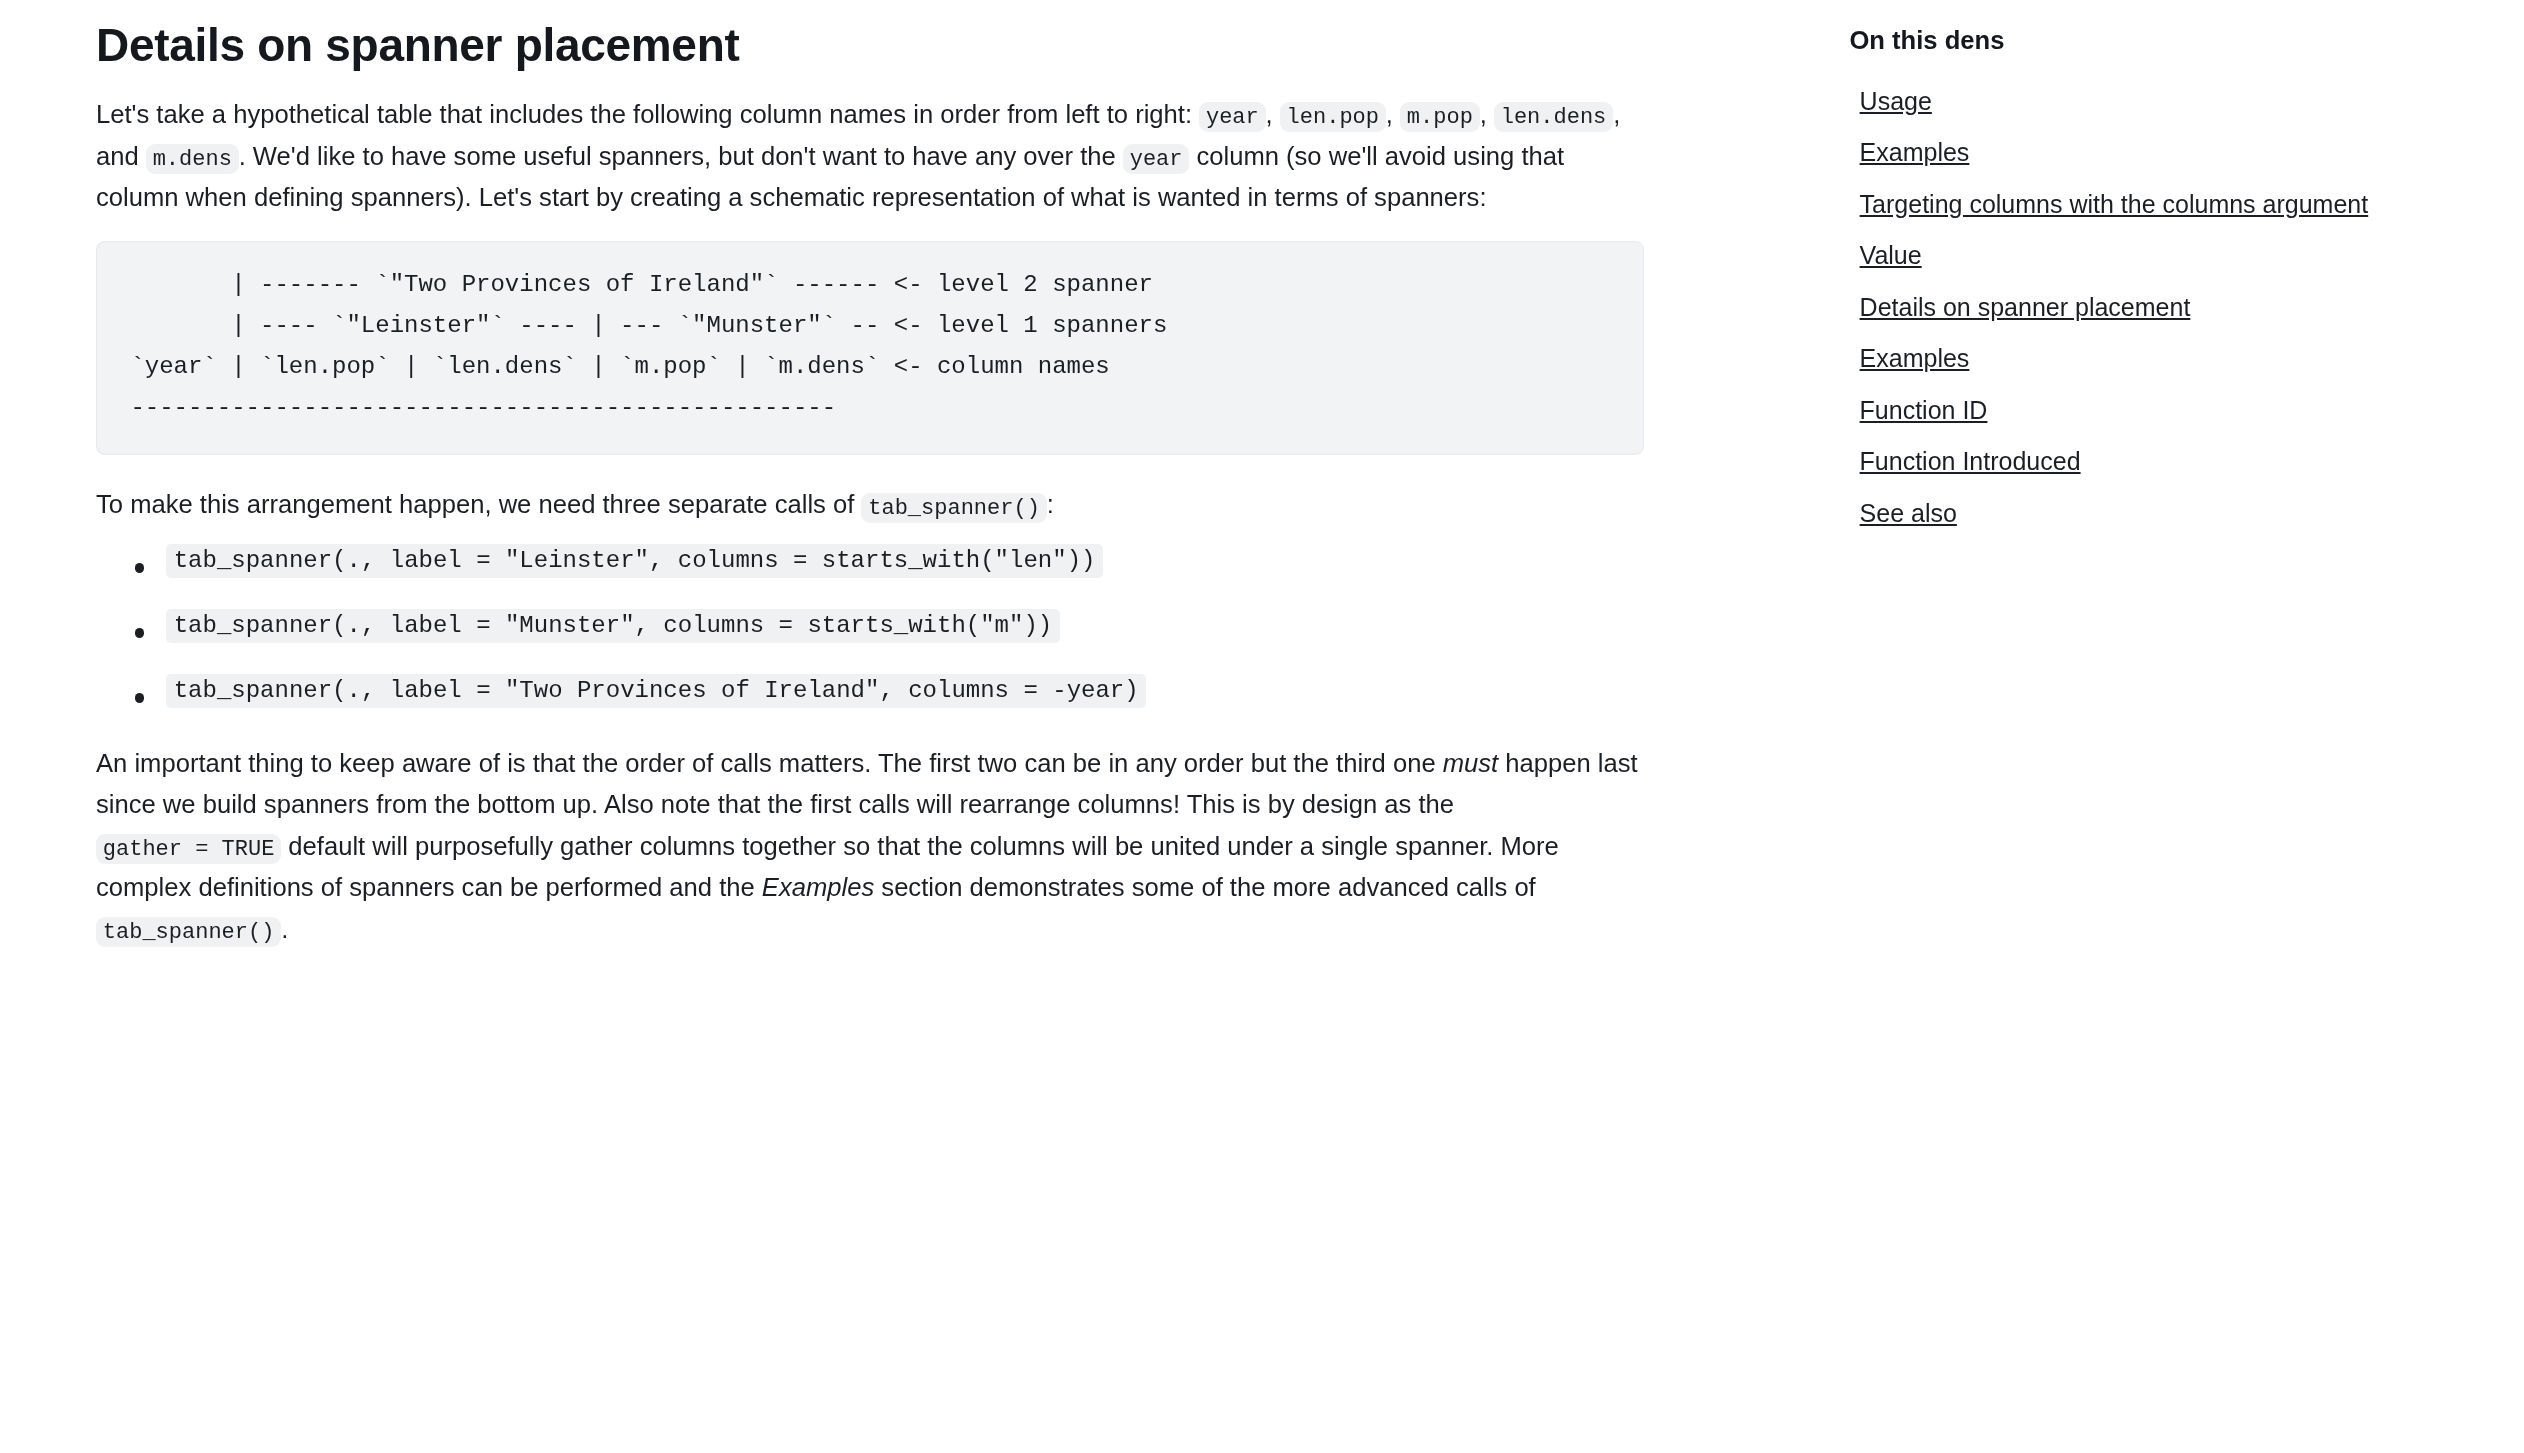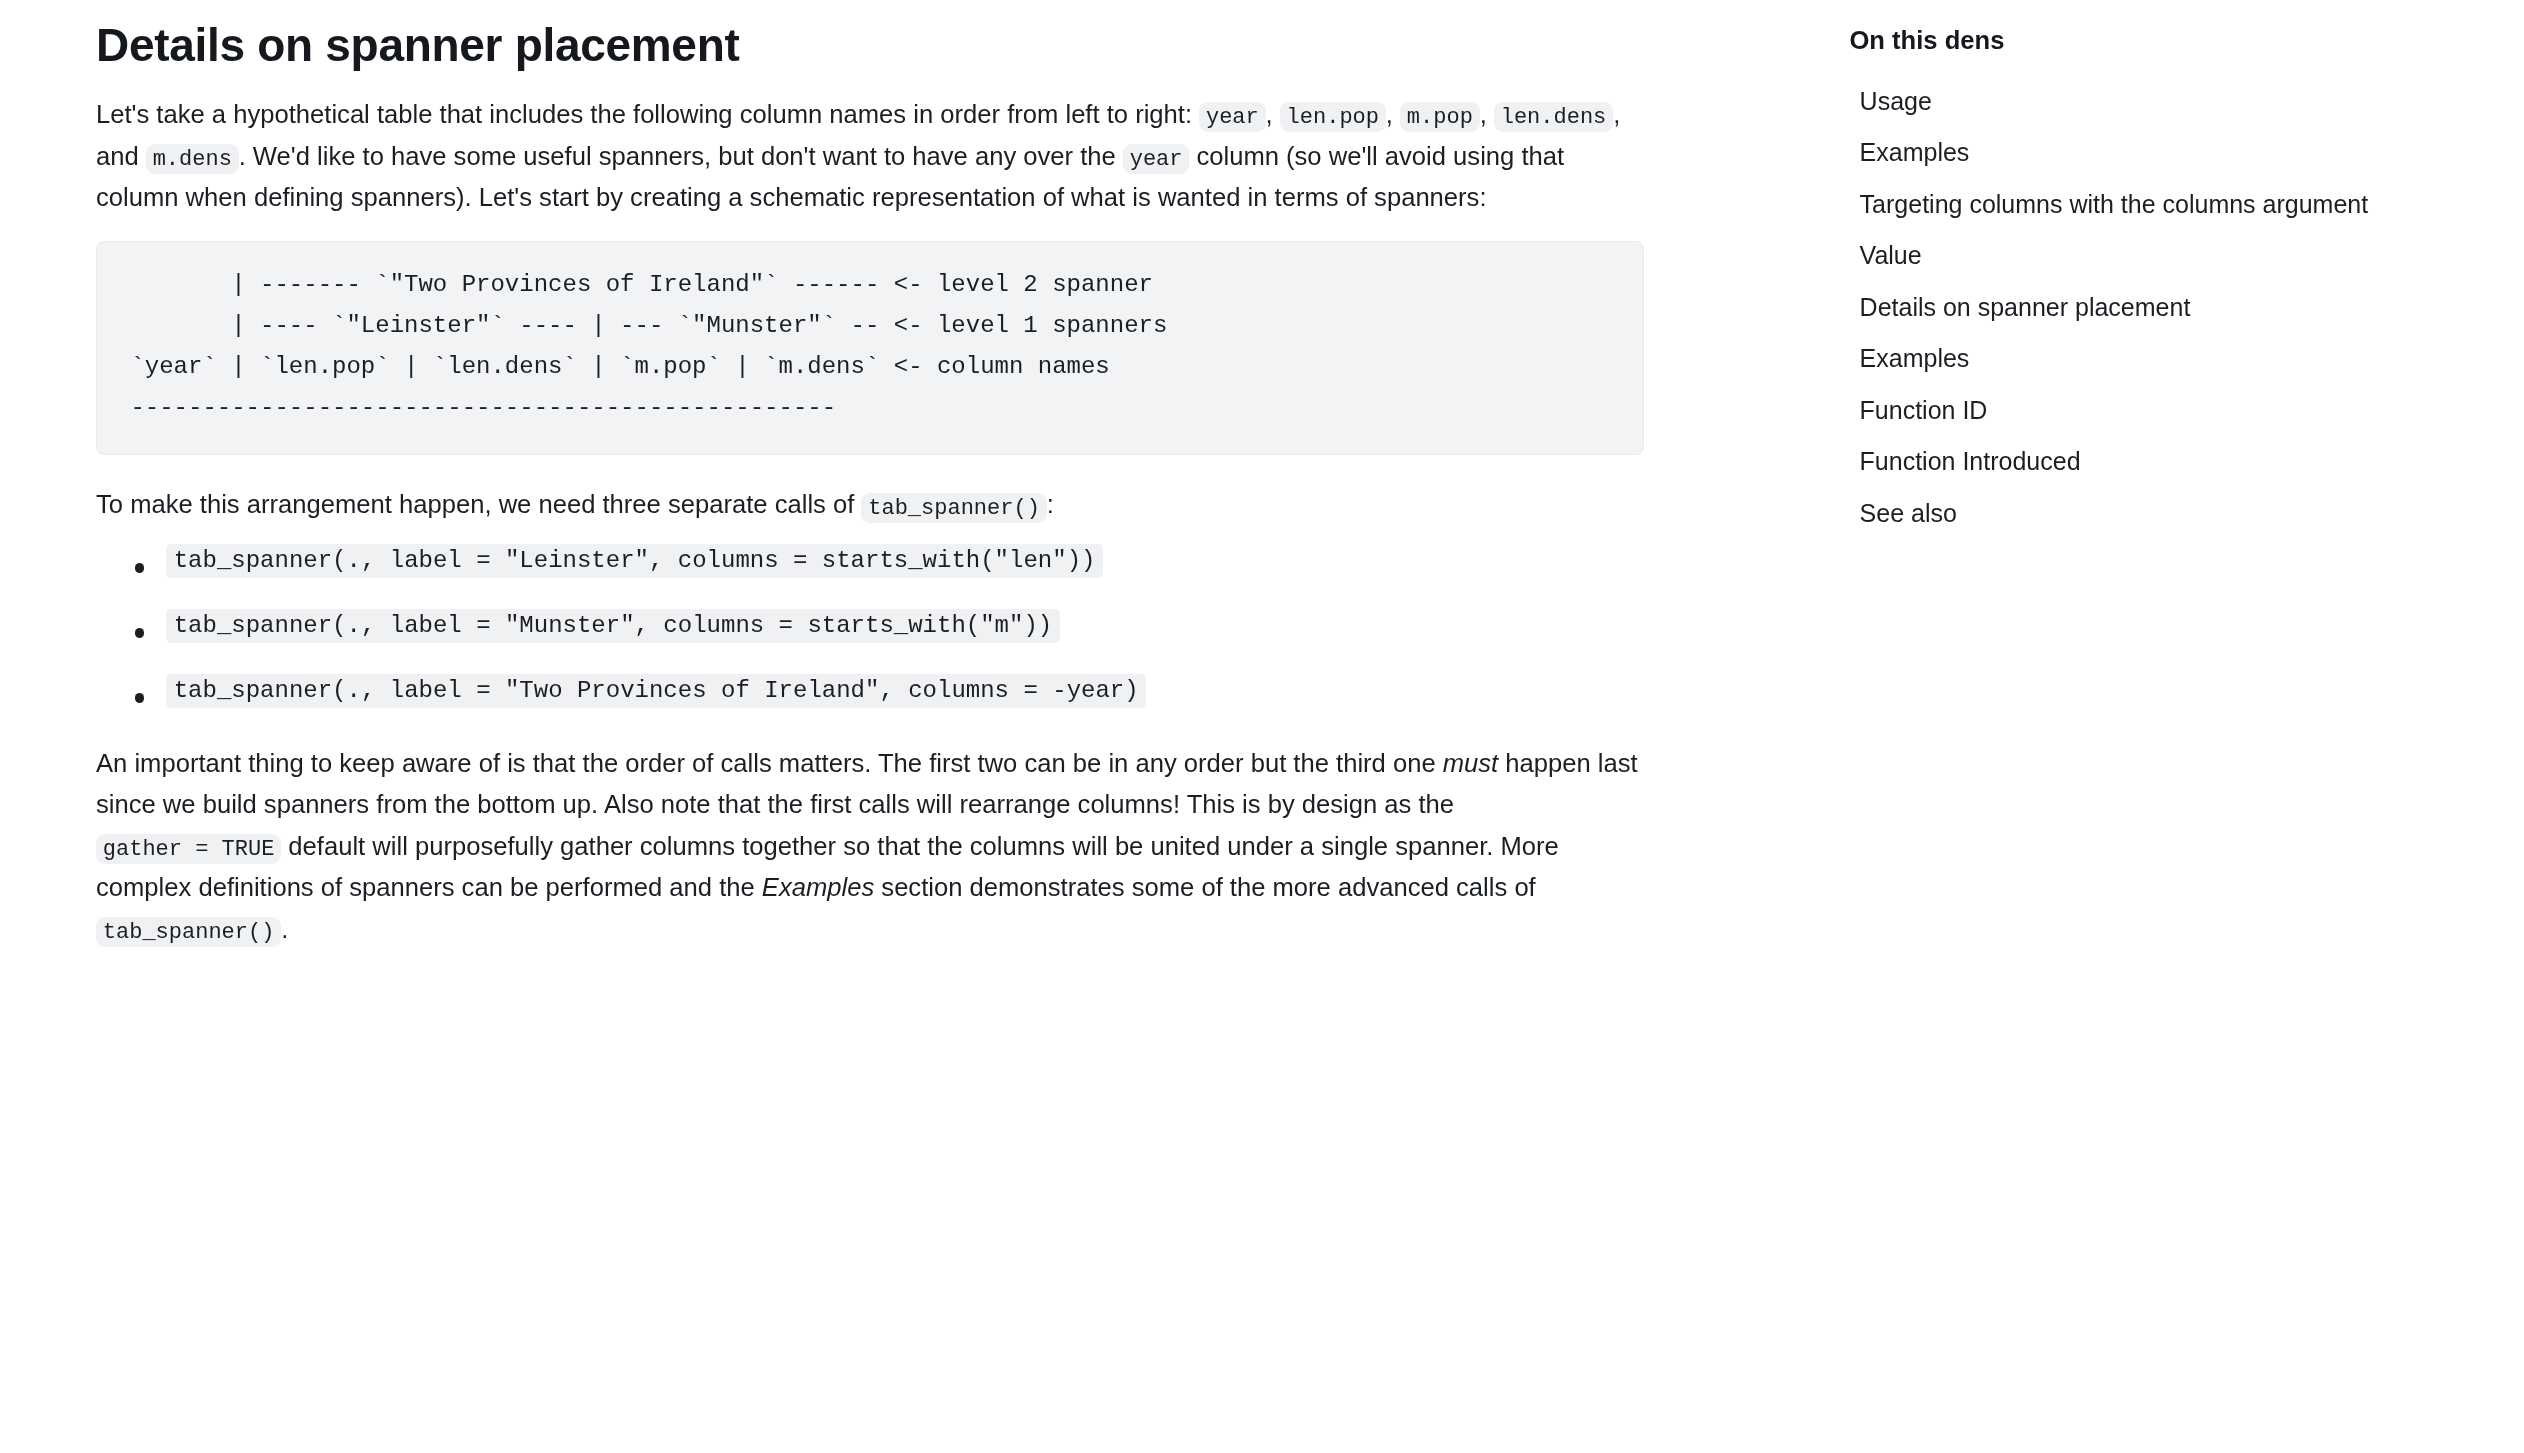--- a/index.html
+++ b/index.html
@@ -106,20 +106,21 @@
   .toc-title {
     font-size: 25.6px;
     font-weight: 700;
     color: #15191e;
     margin: 0 0 20.5px 6.8px;
   }
   .toc-list {
     list-style: none;
     margin: 0;
     padding: 0;
+    text-decoration: underline;
   }
   .toc-list li a {
     display: block;
     font-size: 25px;
     line-height: 1.38;
     color: #1b1f24;
     text-decoration: none;
     padding: 8.5px 10.2px 8.5px 17px;
     max-width: 623px;
   }

